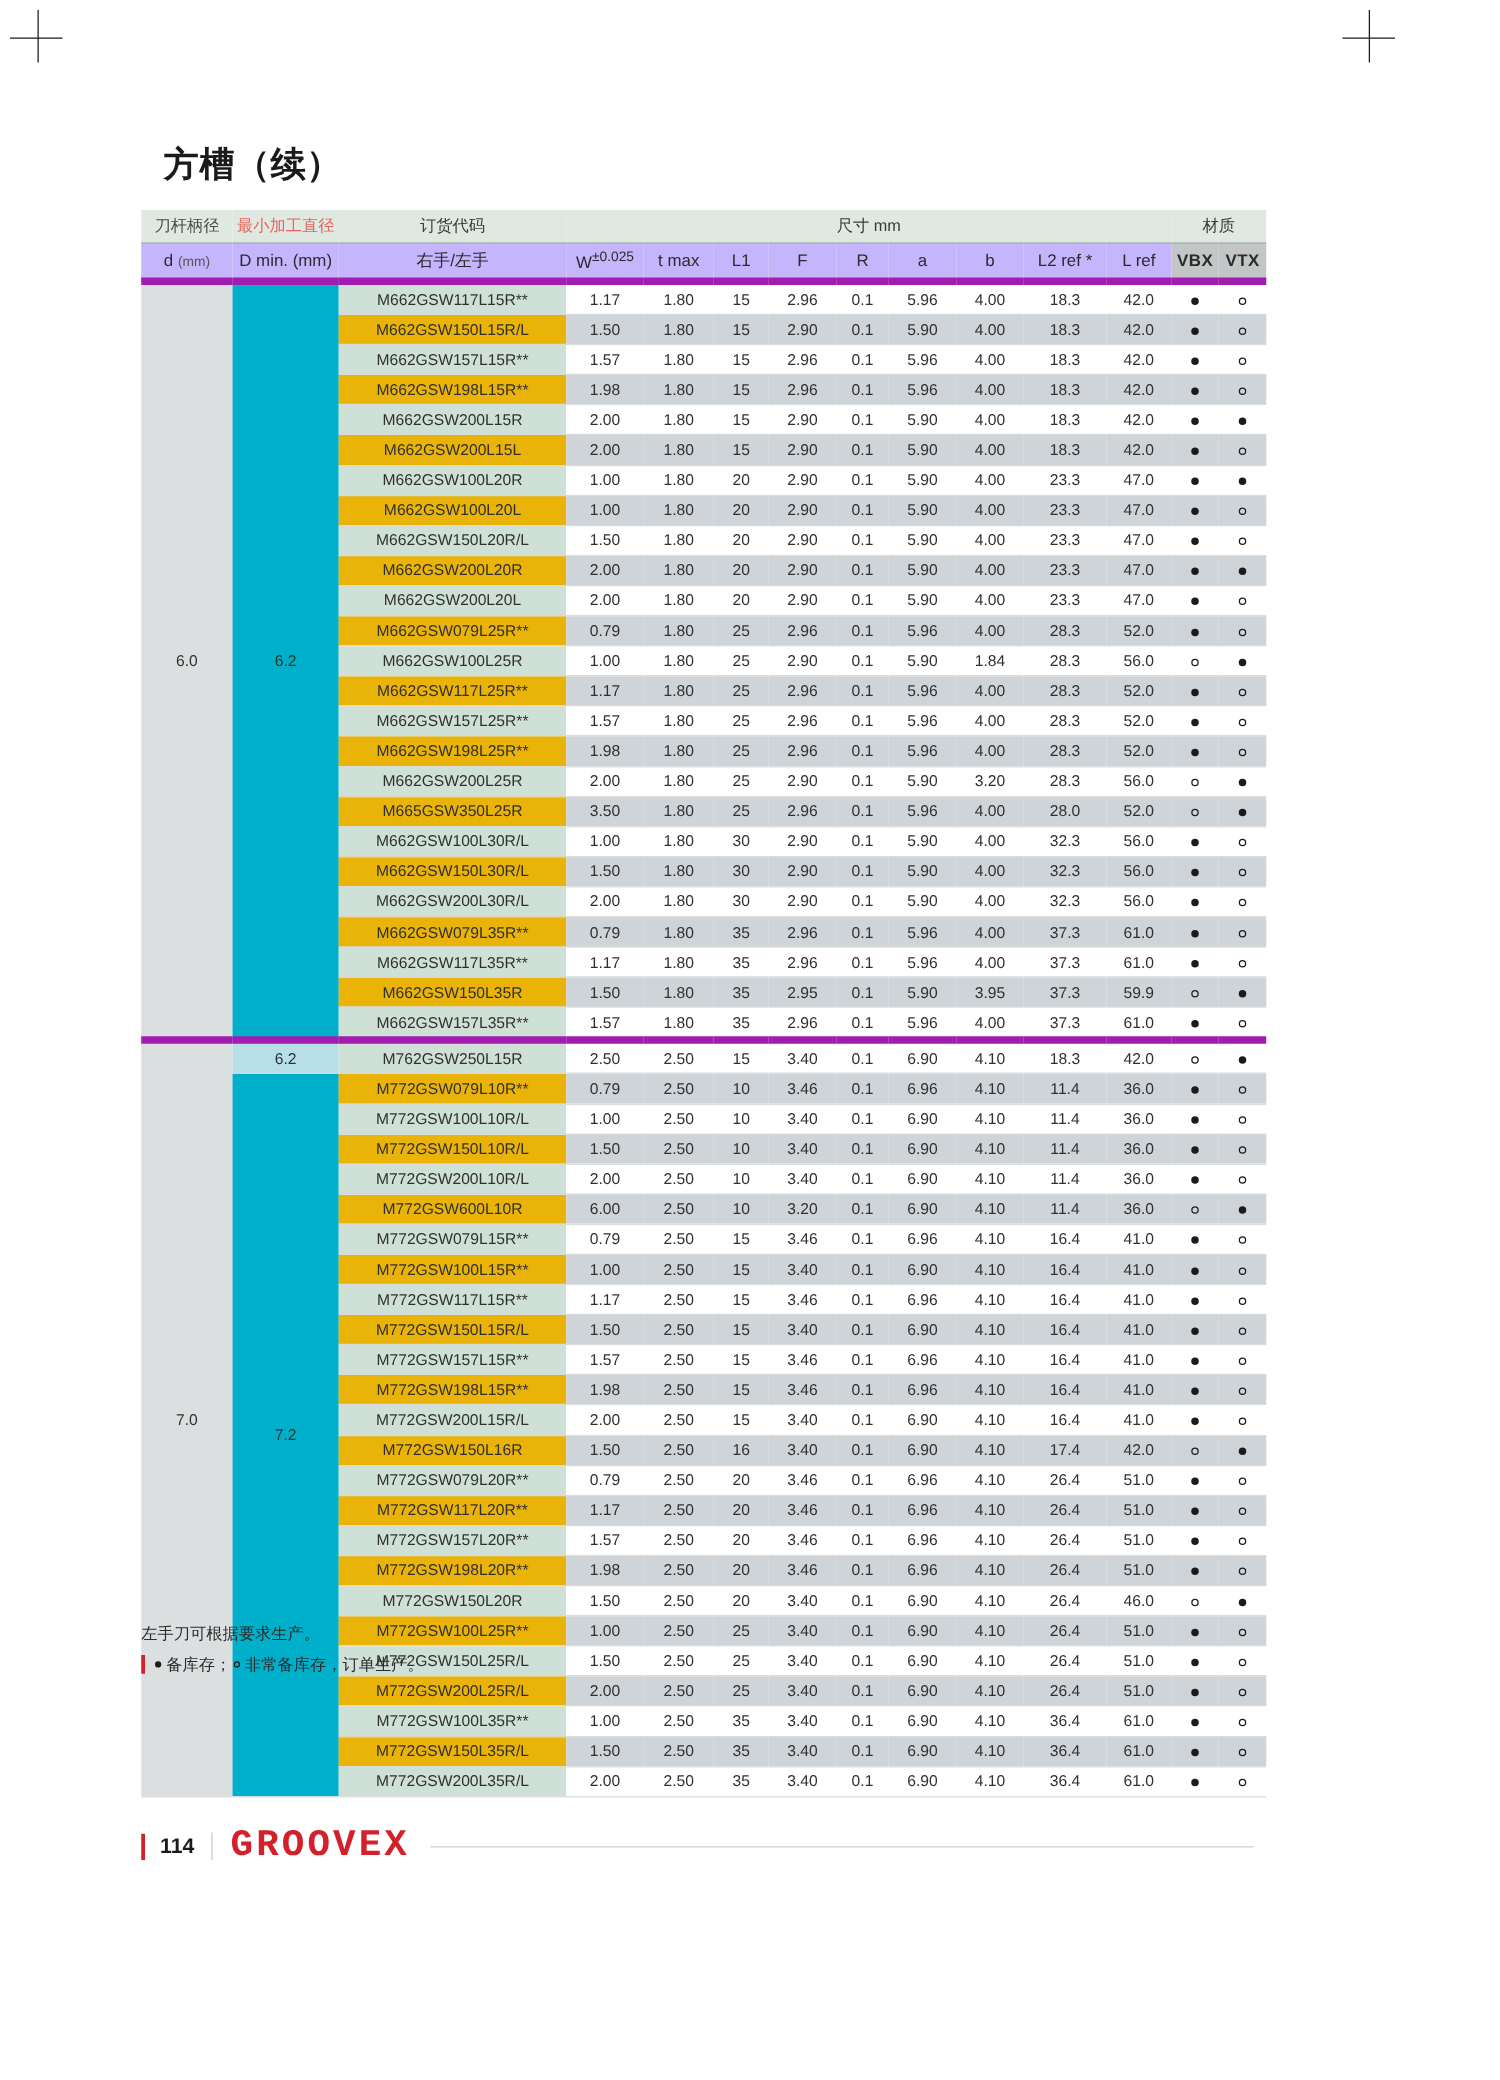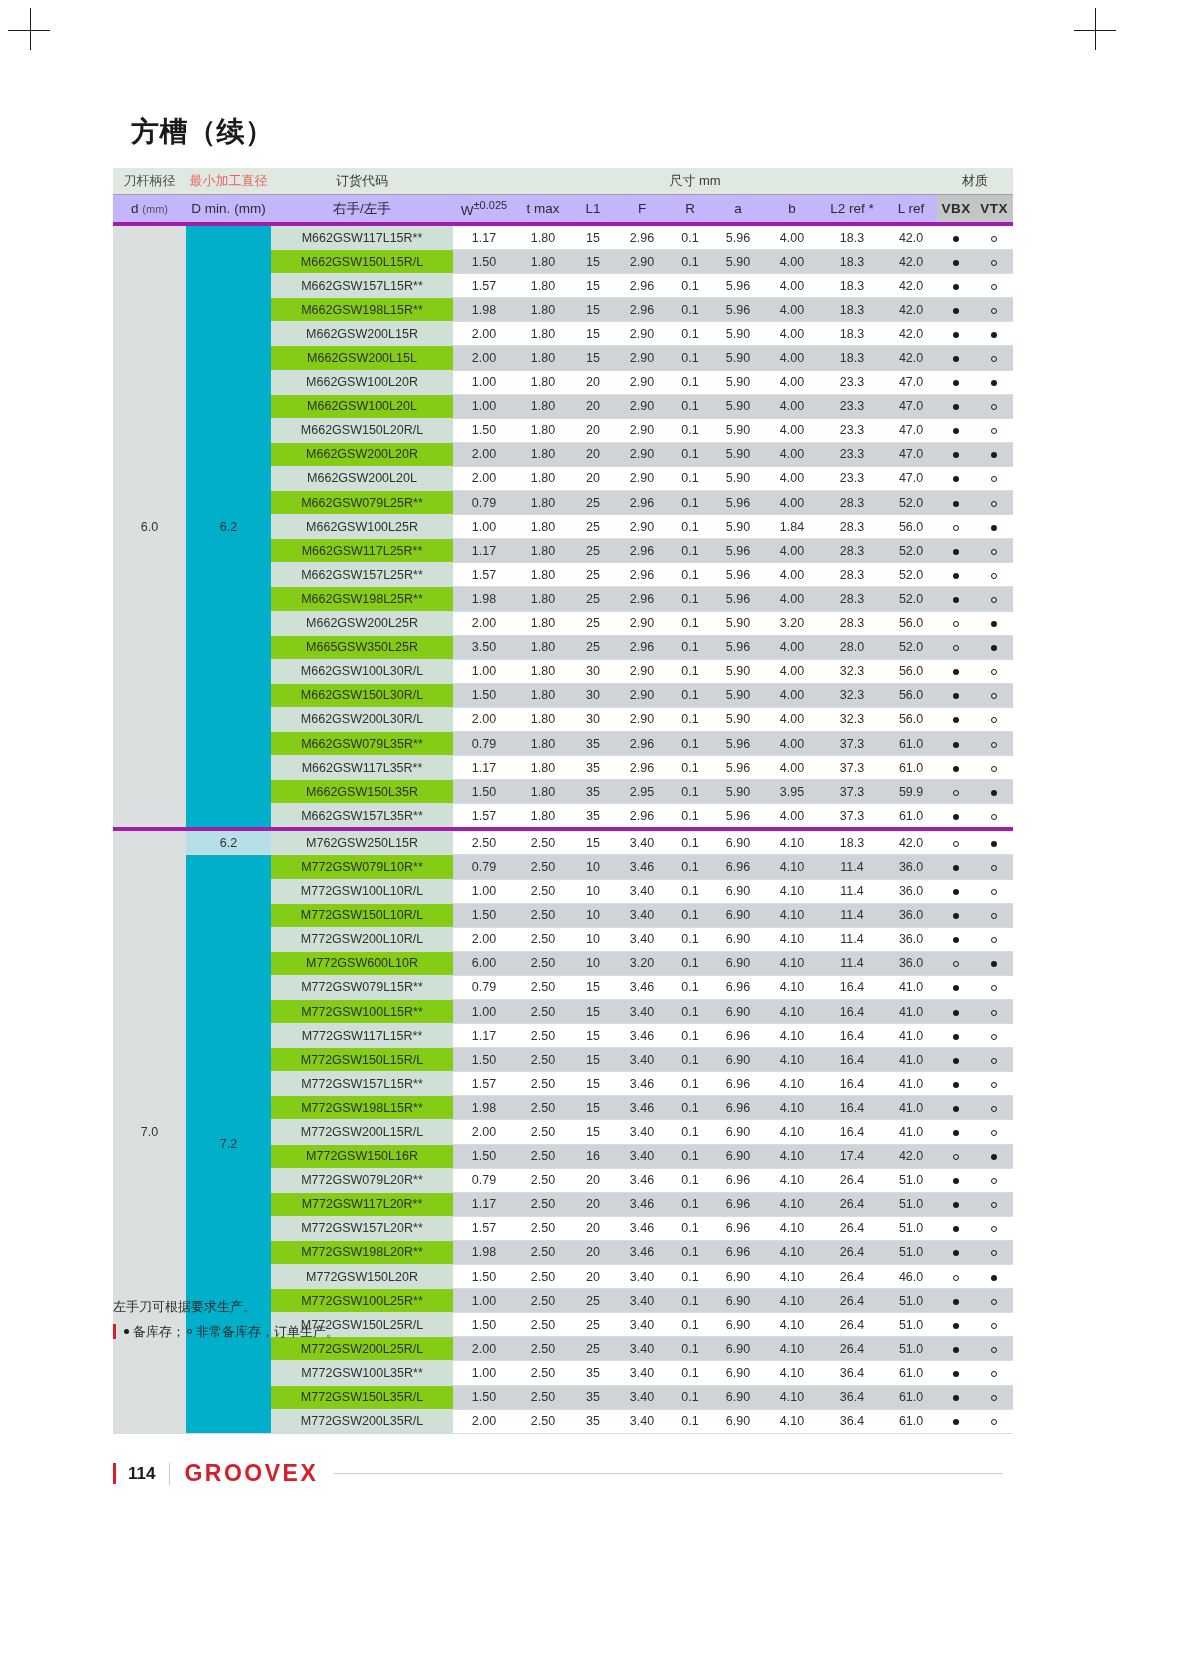--- a/index.html
+++ b/index.html
@@ -92,28 +92,28 @@
     font-size: 12.5px;
     color: #303030;
   }
   td.c-d    { background: #dcdfe0; color: #2f2f2f; font-size: 13px; }
   td.c-dmin { background: #00b0ca; color: #ffffff; font-size: 13px; }
   td.c-dmin-lite { background: #b6dfe8; color: #3c3c3c; font-size: 13px; }
   td.c-code { text-align: left; padding-left: 13px; font-size: 12.5px; color: #2d2d2d; }
 
   
   tr.odd  td.c-code { background: #cfe0d6; }
-  tr.even td.c-code { background: #84cc16; }
+  tr.even td.c-code { background: #eab308; }
   tr.odd  td.num    { background: #ffffff; }
   tr.even td.num    { background: #ced4d7; }
   tr.odd  td.mark   { background: #ffffff; }
   tr.even td.mark   { background: #ced4d7; }
 
   
-  tr.group-start td { border-top: 4px solid #a21caf; text-align: center; }
+  tr.group-start td { border-top: 6px solid #a21caf; text-align: center; }
 
   
   .dot-filled {
     display: inline-block;
     width: 6px; height: 6px;
     border-radius: 50%;
     background: #1b1b1b;
   }
   .dot-open {
     display: inline-block;
@@ -182,25 +182,25 @@
     color: #1a1a1a;
     margin-right: 14px;
   }
   .footer-sep {
     width: 1px;
     height: 22px;
     background: #c8c8c8;
     margin-right: 14px;
   }
   .footer-brand {
-    font-size: 23px;
+    font-size: 30px;
     font-weight: bold;
     color: #d4202a;
     letter-spacing: 2.5px;
-    font-family: Liberation Sans, sans-serif;
+    font-family: Liberation Mono, monospace;
   }
   .footer-rule {
     flex: 1;
     height: 1px;
     background: #cfcfcf;
     margin-left: 16px;
   }
 </style>
 </head>
 <body>

